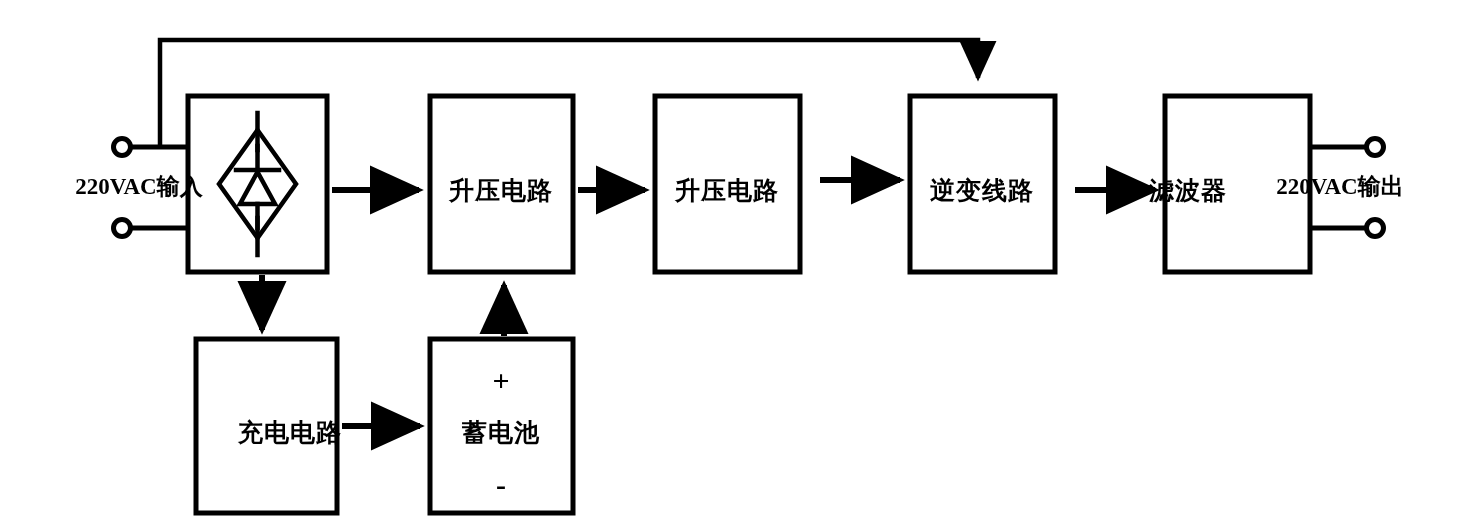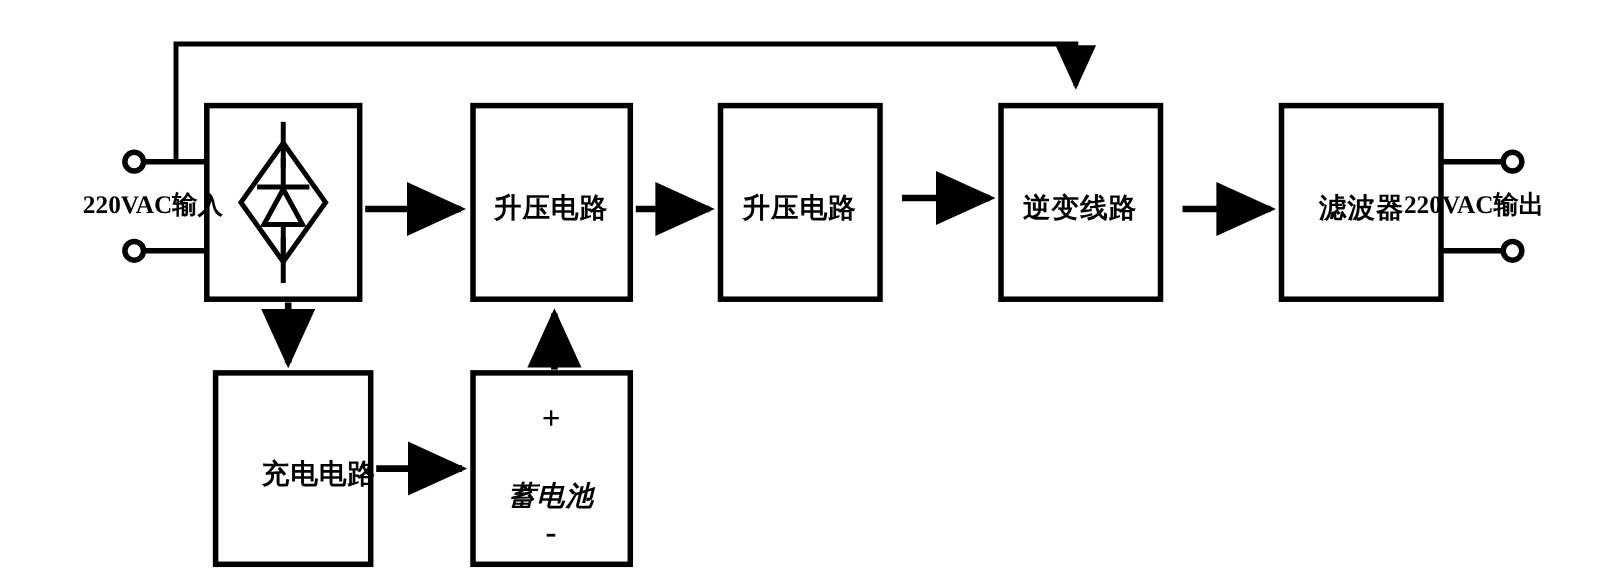--- a/index.html
+++ b/index.html
@@ -133,25 +133,25 @@
       <circle cx="1375" cy="228" r="8.5" fill="#ffffff" stroke="#000000" stroke-width="5"></circle>
     </g>
   </svg>
 
   <div class="blk-label" style="left:501px; top:190px;">升压电路</div>
 
   <div class="blk-label" style="left:727px; top:190px;">升压电路</div>
 
   <div class="blk-label" style="left:982px; top:190px;">逆变线路</div>
 
-  <div class="blk-label" style="left:1238px; top:190px;">滤波器</div>
+  <div class="blk-label" style="left:1188px; top:190px;">滤波器</div>
 
   <div class="blk-label" style="left:266px; top:432px;margin-left:24px;">充电电路</div>
 
-  <div class="blk-label" style="left:501px; top:452px;font-style:italic;">蓄电池</div>
+  <div class="blk-label" style="left:501px; top:432px;">蓄电池</div>
 
   <div class="polarity" style="left:501px; top:381px;">+</div>
 
   <div class="polarity" style="left:501px; top:485px;">-</div>
 
   <div class="port-label" style="left:103px; top:186px;">220VAC输入</div>
 
   <div class="port-label" style="left:1304px; top:186px;font-family:Liberation Serif, serif;">220VAC输出</div>
 
 </div>

